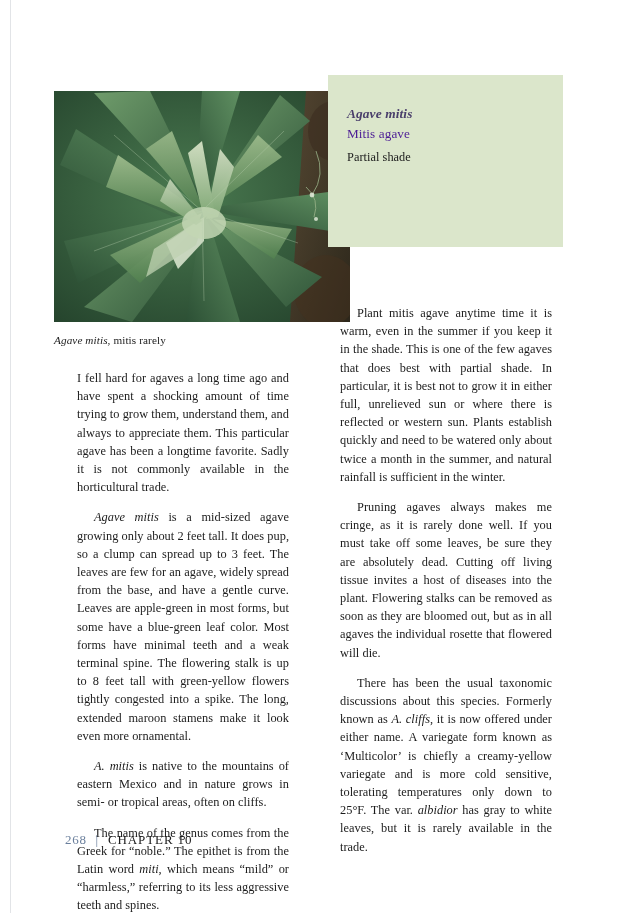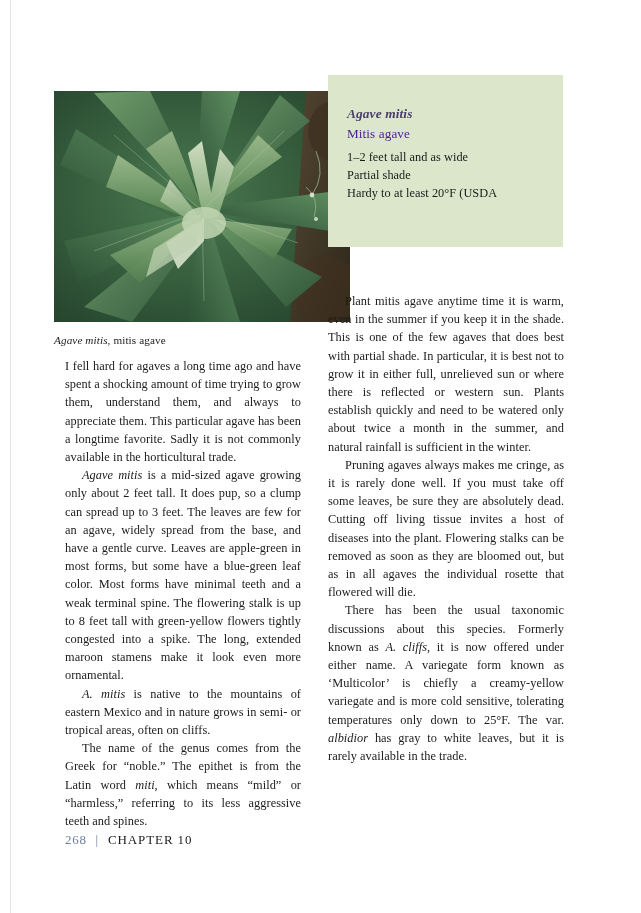--- a/index.html
+++ b/index.html
@@ -100,21 +100,21 @@
     font-size: 12.35px;
     line-height: 1.475;
     text-align: justify;
     hyphens: none;
     letter-spacing: .03px;
   }
   .col-left  { left: 65px;  top: 357px; }
   .col-right { left: 328px; top: 292px; }
 
   .col p {
-    margin: 0;
+    margin: 12px;
     text-indent: 17px;
   }
   .col p.no-indent { text-indent: 0; }
   .col p i, .col p em { font-style: italic; }
 
   
   .footer {
     position: absolute;
     left: 65px;
     top: 832px;
@@ -209,30 +209,28 @@
 
         <g stroke="#9bb48a" stroke-width="1" fill="none" opacity="0.8">
           <path d="M262 60 Q272 84 258 104"></path>
           <path d="M252 96 Q266 108 260 126"></path>
         </g>
         <circle cx="258" cy="104" r="2.4" fill="#e6eddd" opacity="0.85"></circle>
         <circle cx="262" cy="128" r="2" fill="#e6eddd" opacity="0.8"></circle>
       </svg>
     </div>
     <figcaption class="photo-caption">
-      <span class="sci">Agave mitis</span><span>, mitis agave</span>
+      <span class="sci">Agave mitis</span><span>, mitis rarely</span>
     </figcaption>
   </figure>
 
   <aside class="info-box">
     <p class="info-sci">Agave mitis</p>
     <p class="info-common">Mitis agave</p>
-    <p class="info-line">1–2 feet tall and as wide</p>
     <p class="info-line">Partial shade</p>
-    <p class="info-line">Hardy to at least 20°F (USDA</p>
   </aside>
 
   <div class="col col-left">
     <p class="no-indent">I fell hard for agaves a long time ago and have spent a shocking amount of time trying to grow them, understand them, and always to appreciate them. This particular agave has been a longtime favorite. Sadly it is not commonly available in the horticultural trade.</p>
     <p><i>Agave mitis</i> is a mid-sized agave growing only about 2 feet tall. It does pup, so a clump can spread up to 3 feet. The leaves are few for an agave, widely spread from the base, and have a gentle curve. Leaves are apple-green in most forms, but some have a blue-green leaf color. Most forms have minimal teeth and a weak terminal spine. The flowering stalk is up to 8 feet tall with green-yellow flowers tightly congested into a spike. The long, extended maroon stamens make it look even more ornamental.</p>
     <p><i>A. mitis</i> is native to the mountains of eastern Mexico and in nature grows in semi- or tropical areas, often on cliffs.</p>
     <p>The name of the genus comes from the Greek for “noble.” The epithet is from the Latin word <i>miti</i>, which means “mild” or “harmless,” referring to its less aggressive teeth and spines.</p>
   </div>
 
   <div class="col col-right">

